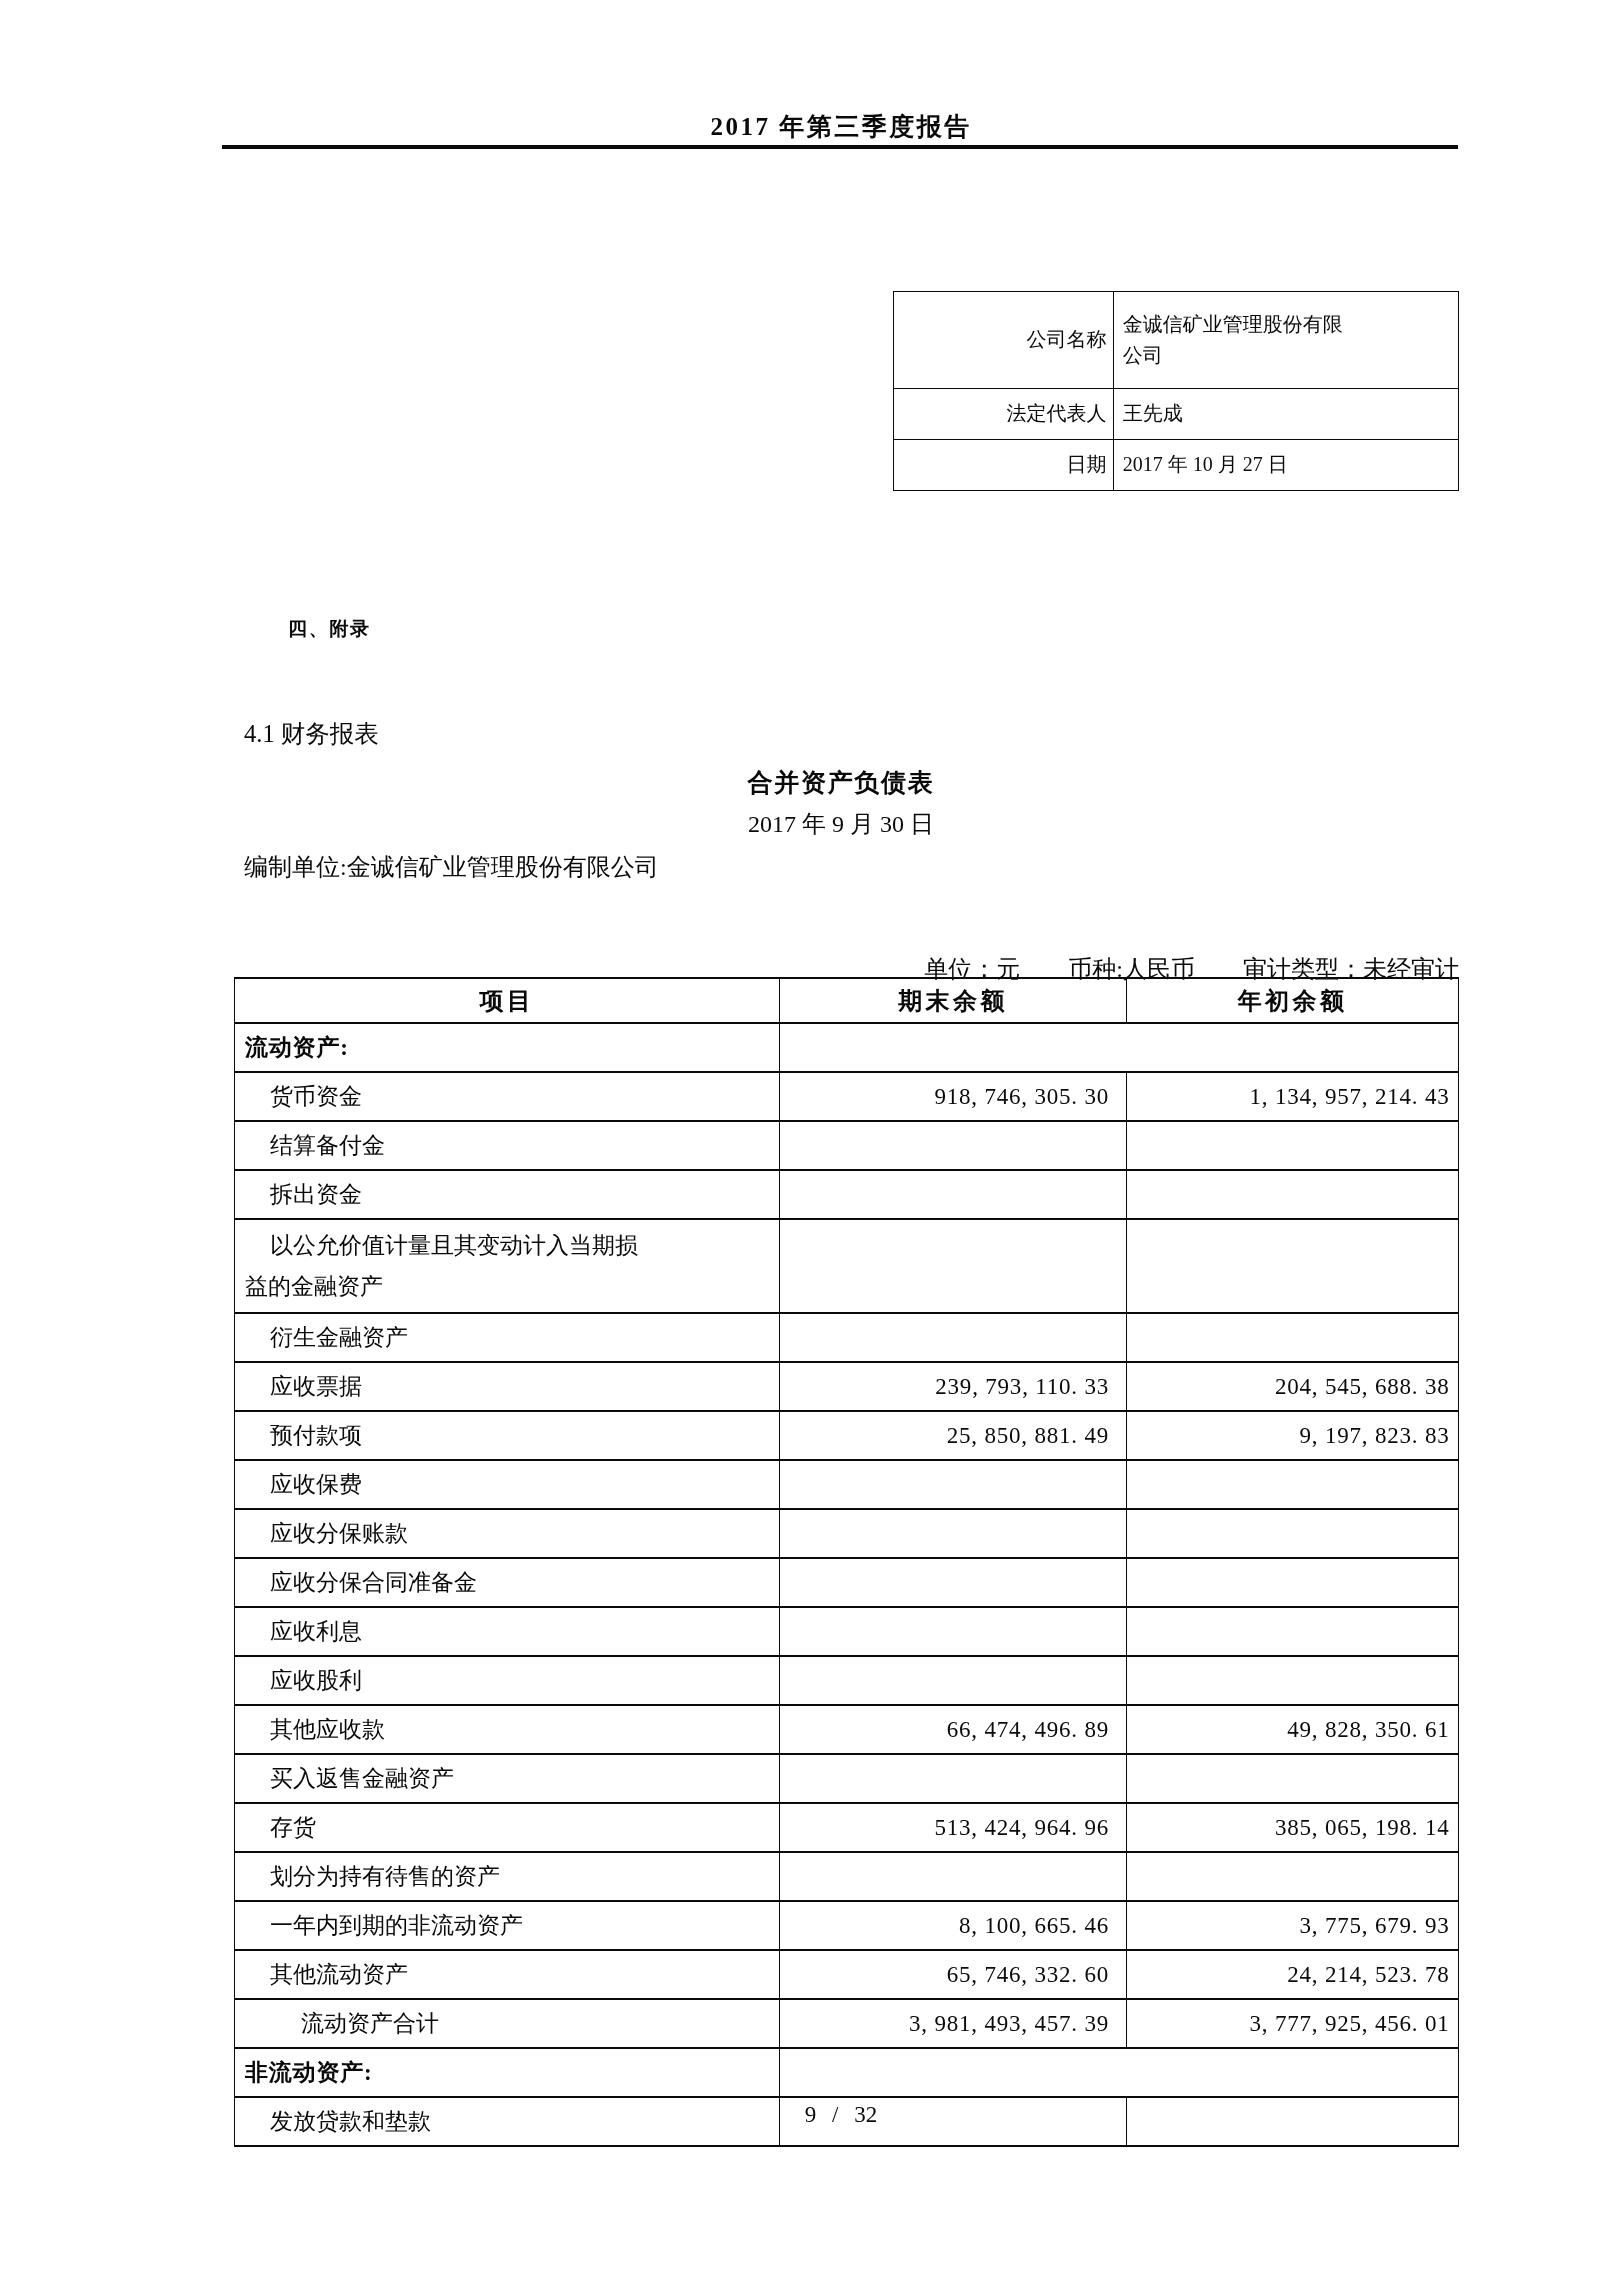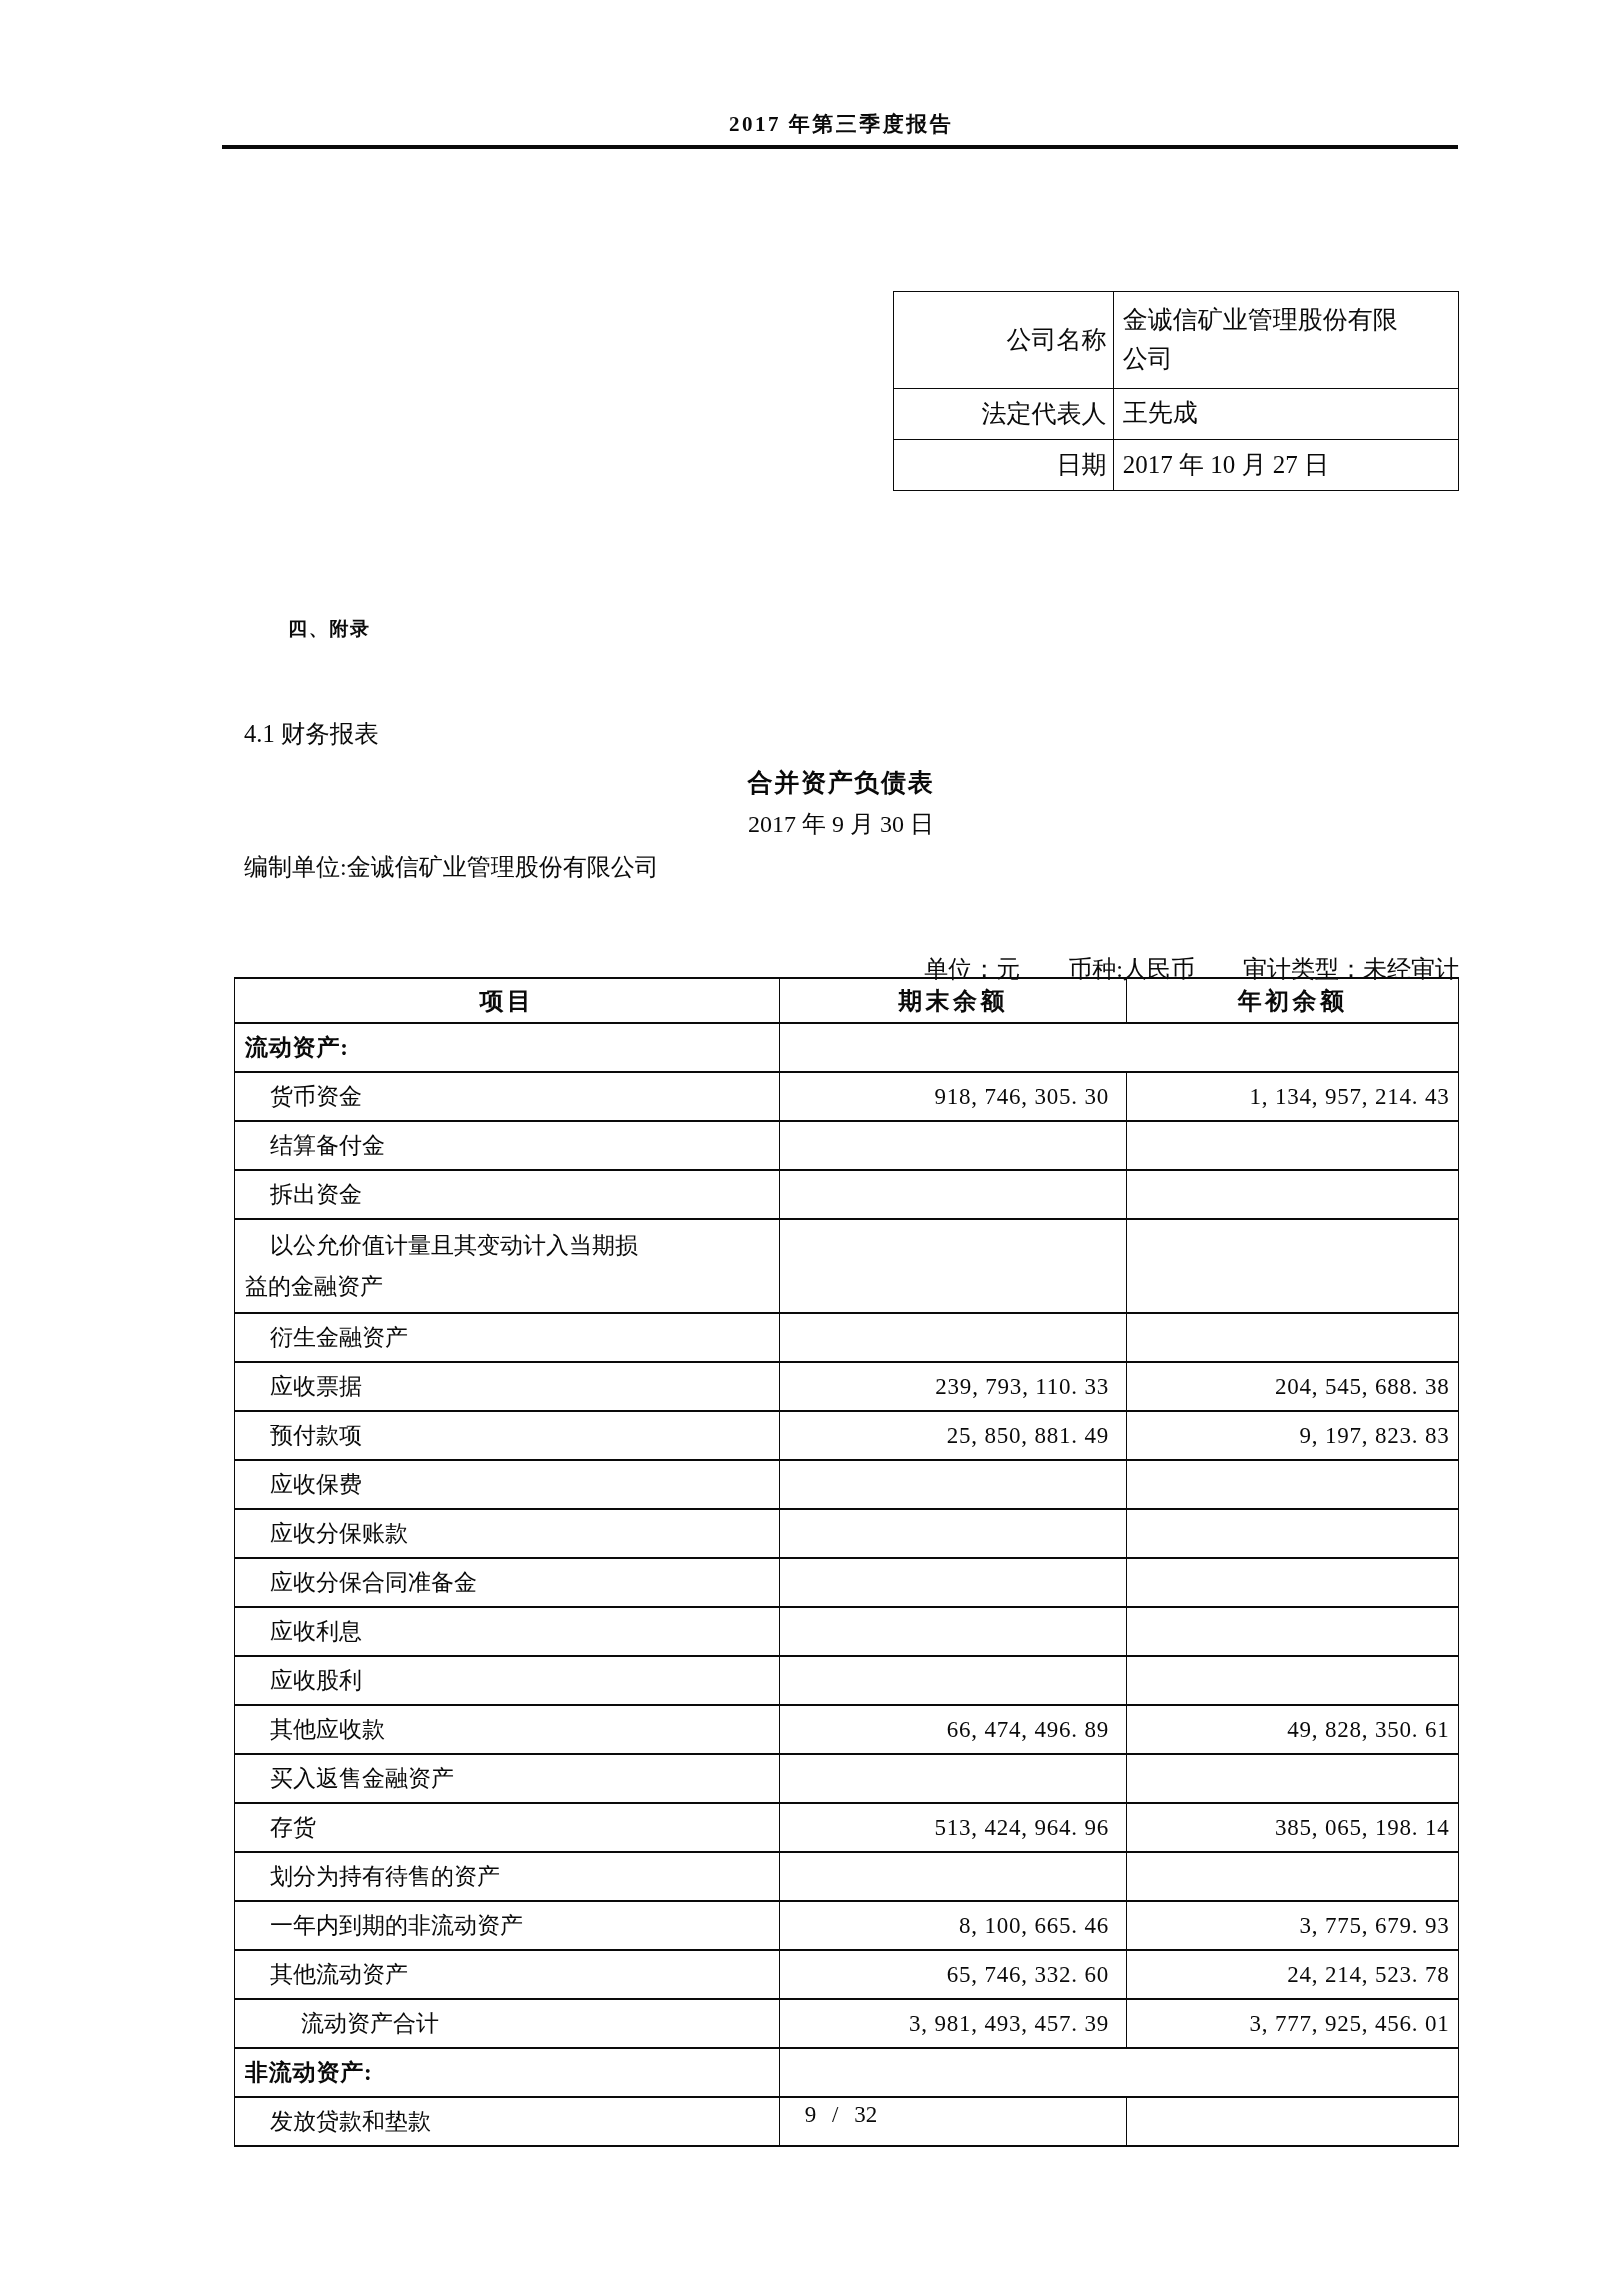--- a/index.html
+++ b/index.html
@@ -8,32 +8,32 @@
     width:1623px; height:2295px;
     background:#ffffff;
     color:#0a0a0a;
     font-family:"Liberation Serif","DejaVu Serif",serif;
     overflow:hidden;
   }
 
   
   .running-title {
     position:absolute; top:110px; left:224px; width:1234px;
-    text-align:center; font-size:21px; font-weight:bold; letter-spacing:2.5px;
+    text-align:center; font-size:25px; font-weight:bold; letter-spacing:2.5px;
   }
   .header-rule {
     position:absolute; top:145px; left:222px; width:1236px; height:4.2px;
     background:#0a0a0a;
   }
 
   
   .info-table {
     position:absolute; left:893px; top:291px; width:566px;
     border-collapse:collapse; table-layout:fixed;
-    font-size:25px;
+    font-size:20px;
   }
   .info-table td { border:1.7px solid #0a0a0a; vertical-align:middle; }
   .info-table .i-label { width:209px; text-align:right; padding:0 6.8px 0 3.4px; }
   .info-table .i-value { text-align:left; padding:3.4px 8.5px; white-space:pre-line; line-height:1.55; }
   .info-table .r0 td { height:89px; }
   .info-table .r1 td { height:43px; }
   .info-table .r2 td { height:44px; }
 
   
   .appendix-heading { position:absolute; left:244px; top:616px; font-size:19px; font-weight:bold; letter-spacing:1.7px;margin-left:44px; }

